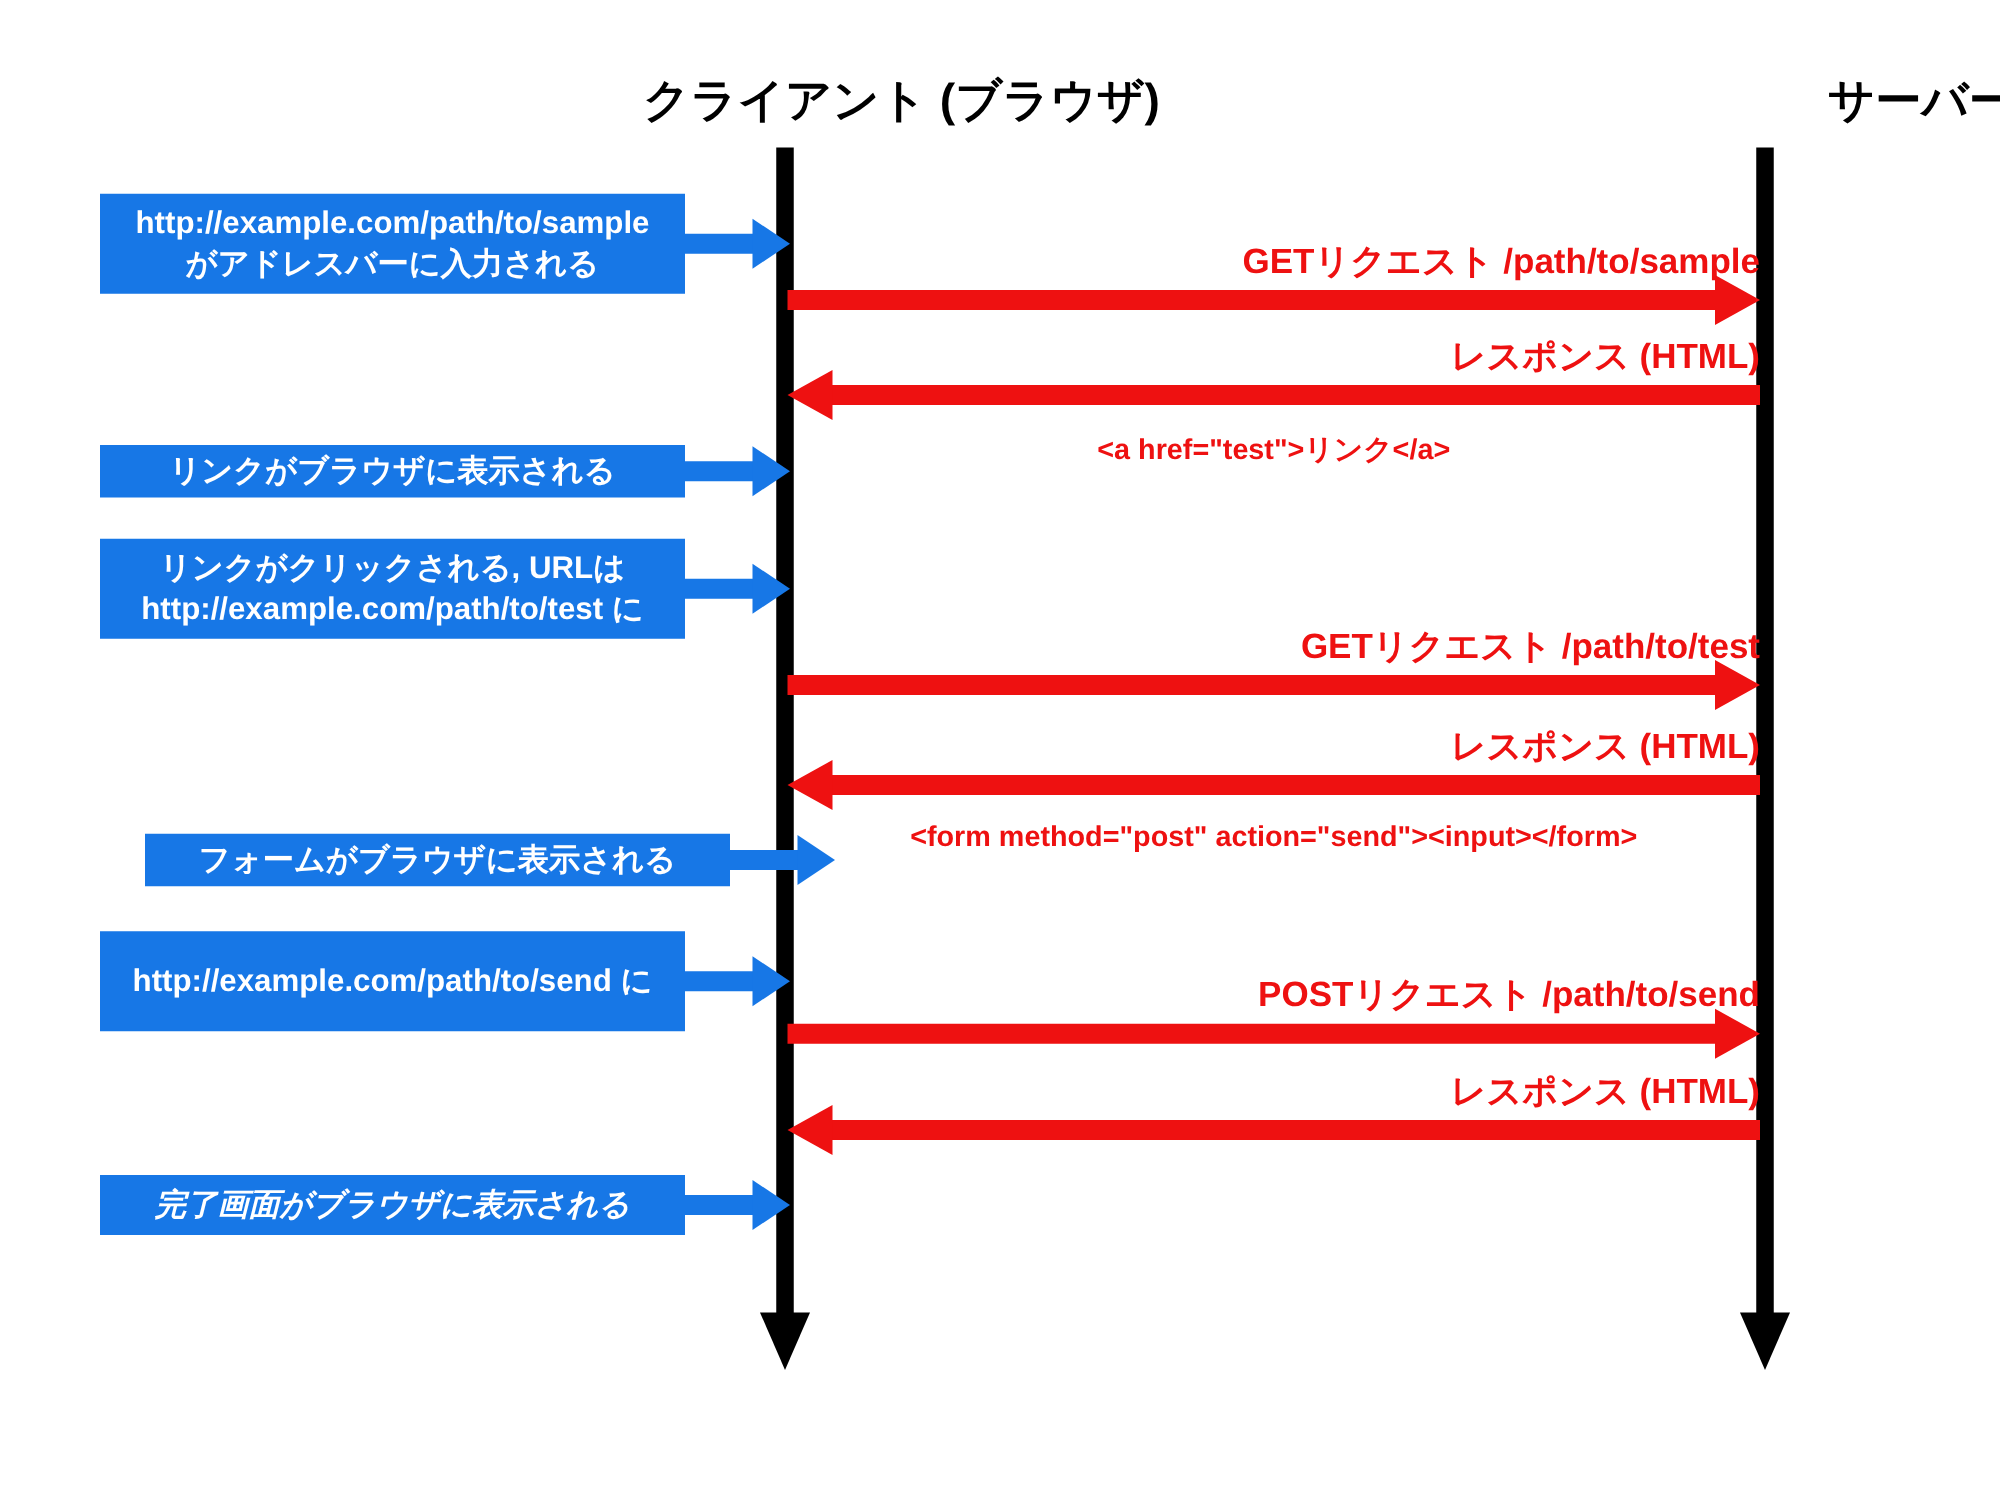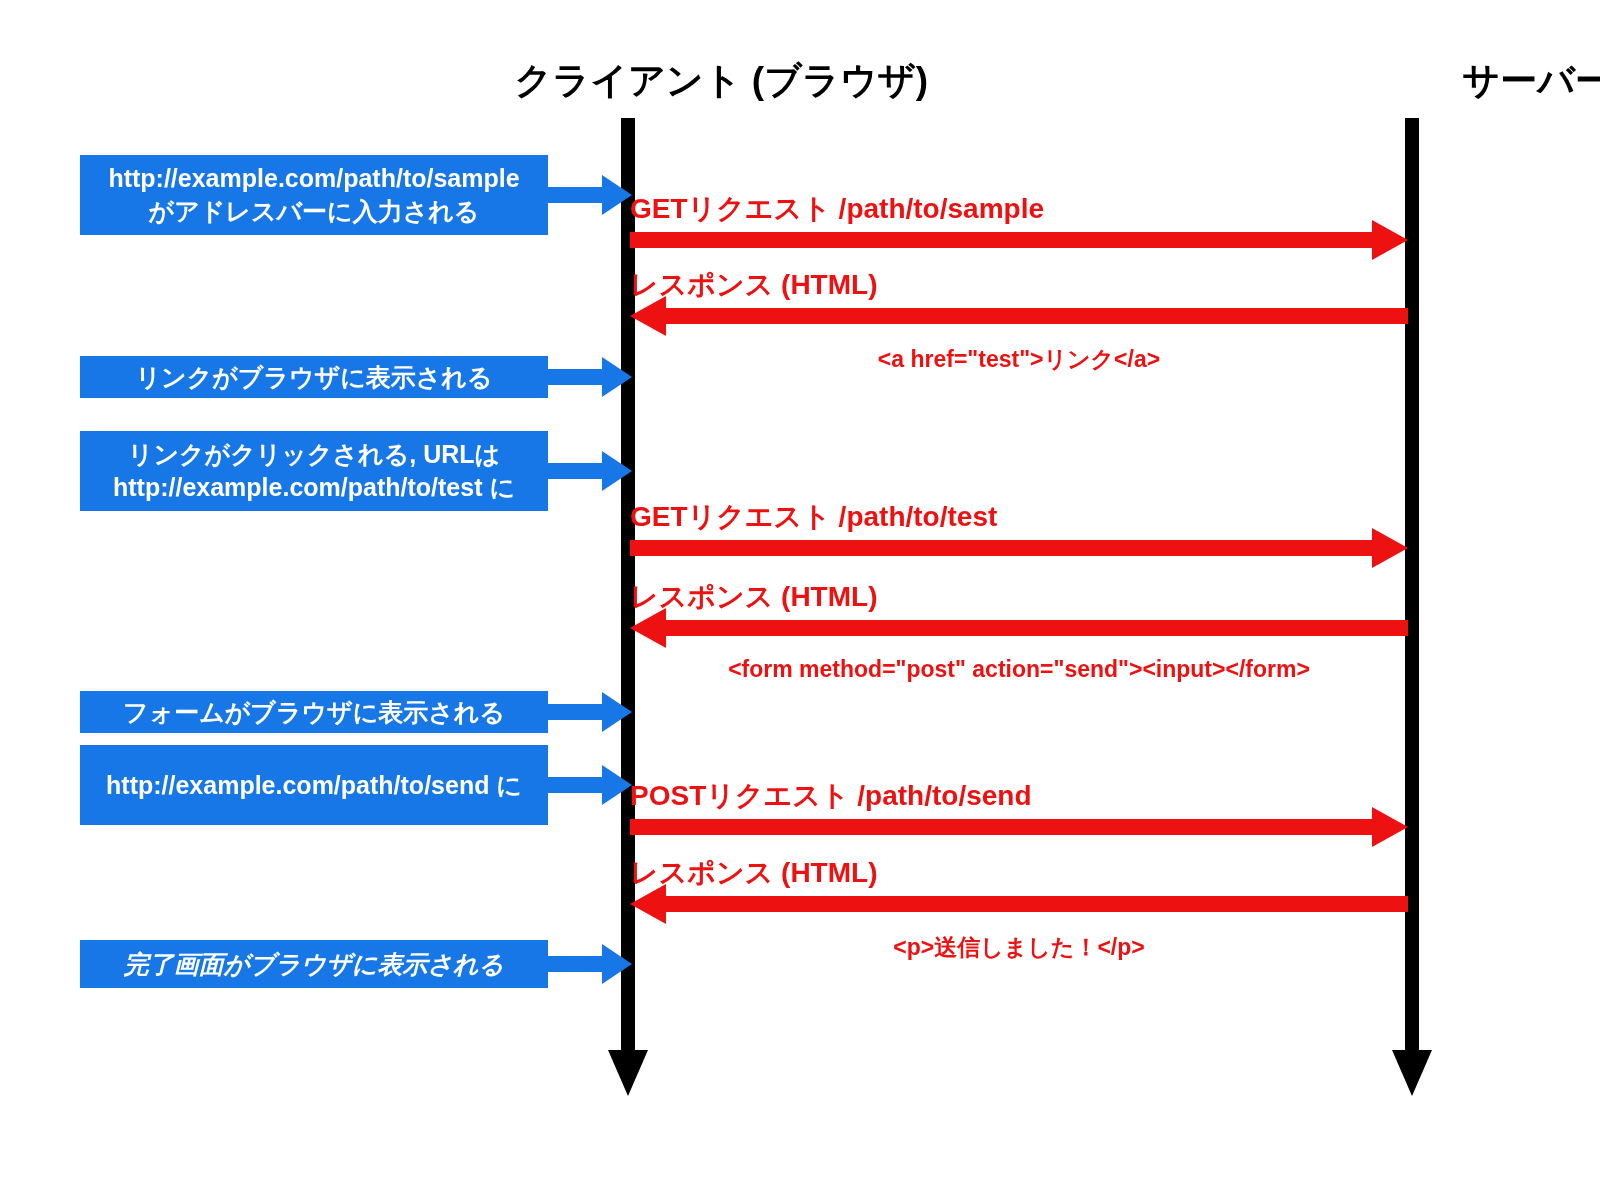--- a/index.html
+++ b/index.html
@@ -103,21 +103,21 @@
   
   .message {
     position: absolute;
     left: 630px;
     width: 778px;
     height: 110px;
   }
   .message .message-label {
     position: absolute;
     top: 0; left: 0; right: 0;
-    text-align: left;
+    text-align: right;
     font-size: 28px;
     font-weight: 700;
     color: var(--red);
     white-space: nowrap;
   }
   .message .message-arrow {
     position: absolute;
     top: 30px; left: 0; right: 0;
     height: 40px;
   }
@@ -190,21 +190,21 @@
     <div class="note-text">
           <div>リンクがクリックされる, URLは</div>
           <div>http://example.com/path/to/test に</div>
         </div>
     <div class="note-arrow">
       <div class="shaft"></div>
       <div class="head"></div>
     </div>
   </div>
 
-  <div class="note" style="top: 691px; height: 42px;">
+  <div class="note" style="top: 667px; height: 42px; margin-left: 36px;">
     <div class="note-text">
           <div>フォームがブラウザに表示される</div>
         </div>
     <div class="note-arrow">
       <div class="shaft"></div>
       <div class="head"></div>
     </div>
   </div>
 
   <div class="note" style="top: 745px; height: 80px;">
@@ -272,17 +272,16 @@
     </div>
 
   </div>
 
   <div class="message left" style="top: 854px;">
     <div class="message-label">レスポンス (HTML)</div>
     <div class="message-arrow">
       <div class="shaft"></div>
       <div class="head"></div>
     </div>
-    <div class="message-payload">&lt;p&gt;送信しました！&lt;/p&gt;</div>
   </div>
 </div>
 
 </div>
 
 </body></html>

